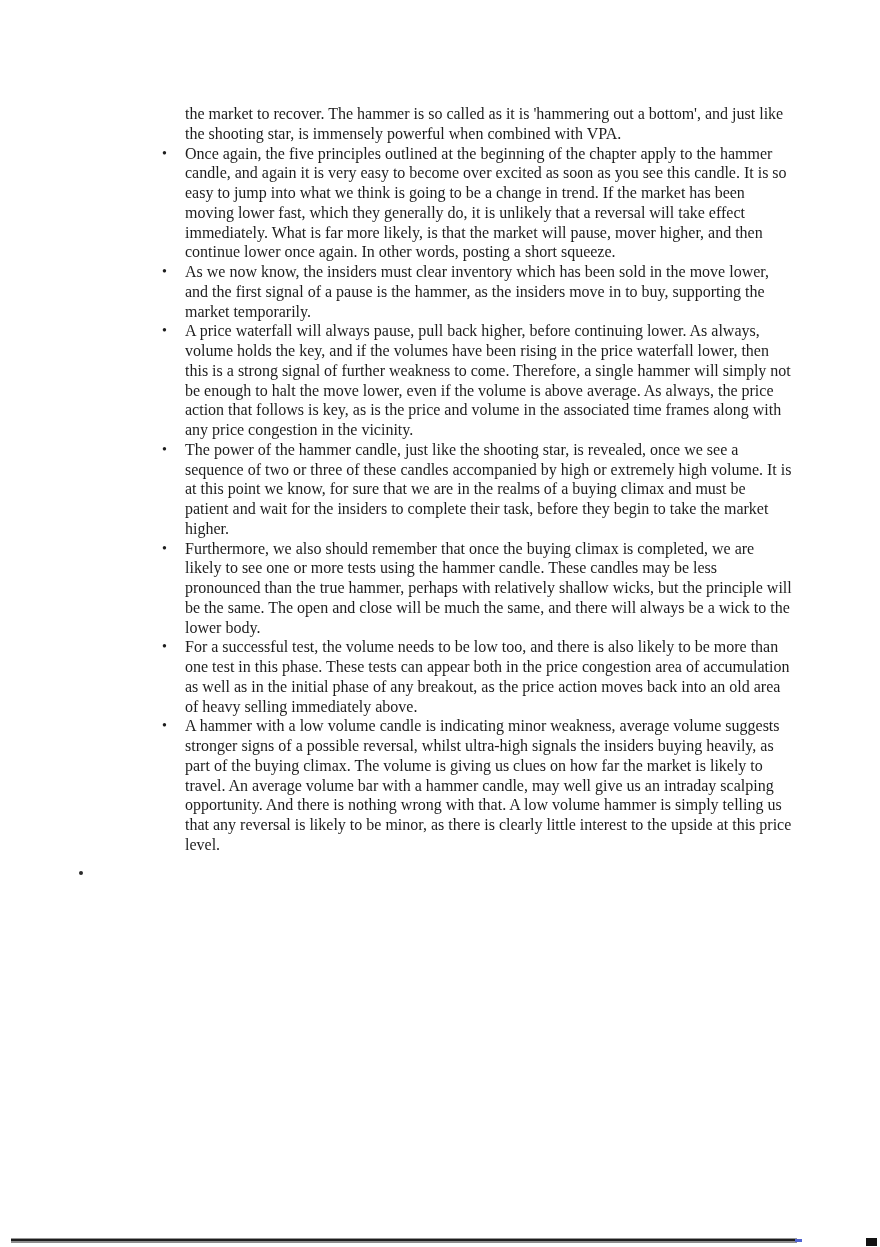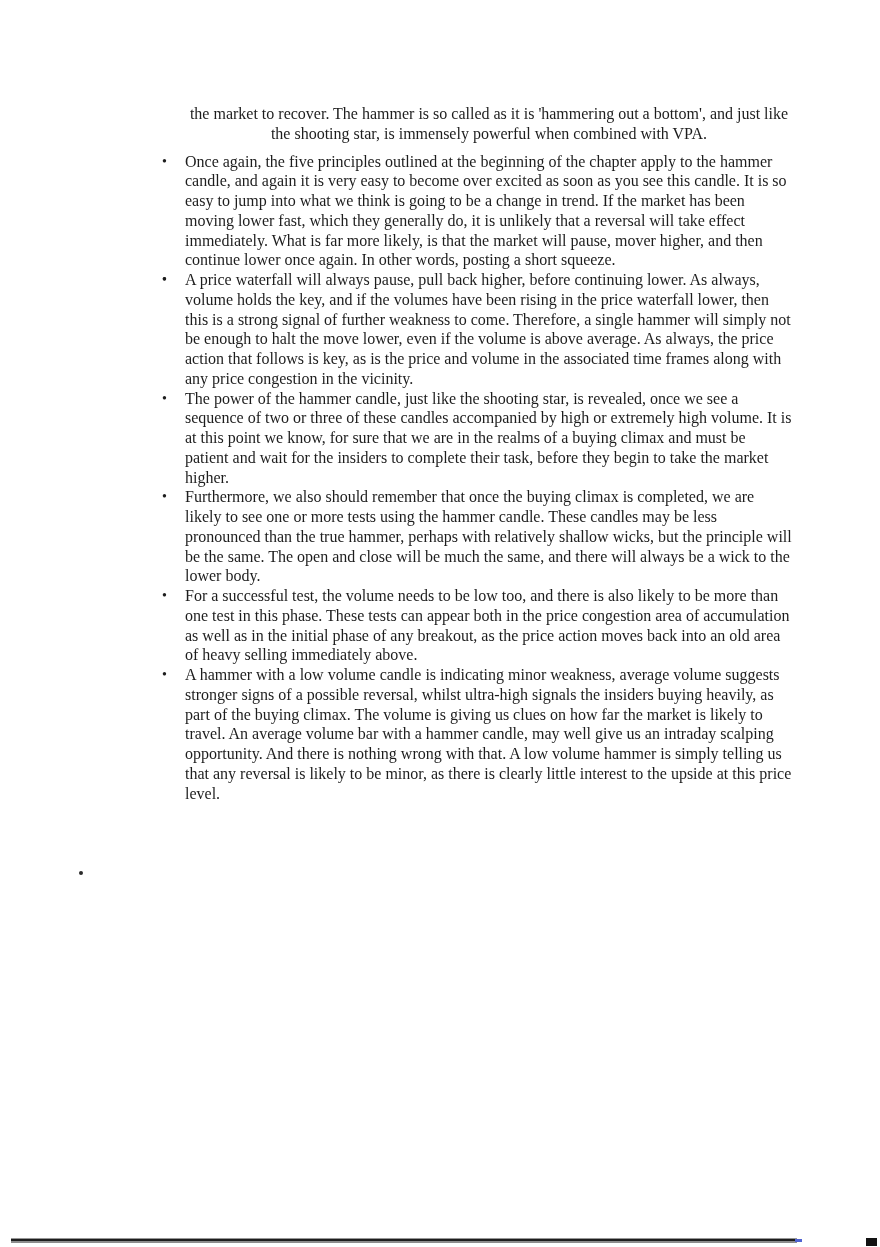--- a/index.html
+++ b/index.html
@@ -19,23 +19,22 @@
   .text-block {
     position: absolute;
     left: 161px;
     top: 104px;
     width: 632px;
     font-size: 16px;
     line-height: 19.75px;
     text-rendering: optimizeLegibility;
   }
   .cont-para {
-    margin: 0 0 8px 24px;
+    margin: 0 0 0 24px;
     padding: 0;
-    text-align: center;
   }
   ul.bullets {
     list-style: none;
     margin: 0;
     padding: 0;
   }
   ul.bullets li {
     position: relative;
     margin: 0;
     padding: 0 0 0 24px;
@@ -94,20 +93,21 @@
 
     <p class="cont-para">the market to recover. The hammer is so called as it is 'hammering out a bottom', and just like the shooting star, is immensely powerful when combined with VPA.</p>
 
     <ul class="bullets">
       <li>
         <span class="marker">•</span>
         <span>Once again, the five principles outlined at the beginning of the chapter apply to the hammer candle, and again it is very easy to become over excited as soon as you see this candle. It is so easy to jump into what we think is going to be a change in trend. If the market has been moving lower fast, which they generally do, it is unlikely that a reversal will take effect immediately. What is far more likely, is that the market will pause, mover higher, and then continue lower once again. In other words, posting a short squeeze.</span>
       </li>
       <li>
         <span class="marker">•</span>
+        <span>As we now know, the insiders must clear inventory which has been sold in the move lower, and the first signal of a pause is the hammer, as the insiders move in to buy, supporting the market temporarily.</span>
       </li>
       <li>
         <span class="marker">•</span>
         <span>A price waterfall will always pause, pull back higher, before continuing lower. As always, volume holds the key, and if the volumes have been rising in the price waterfall lower, then this is a strong signal of further weakness to come. Therefore, a single hammer will simply not be enough to halt the move lower, even if the volume is above average. As always, the price action that follows is key, as is the price and volume in the associated time frames along with any price congestion in the vicinity.</span>
       </li>
       <li>
         <span class="marker">•</span>
         <span>The power of the hammer candle, just like the shooting star, is revealed, once we see a sequence of two or three of these candles accompanied by high or extremely high volume. It is at this point we know, for sure that we are in the realms of a buying climax and must be patient and wait for the insiders to complete their task, before they begin to take the market higher.</span>
       </li>
       <li>

